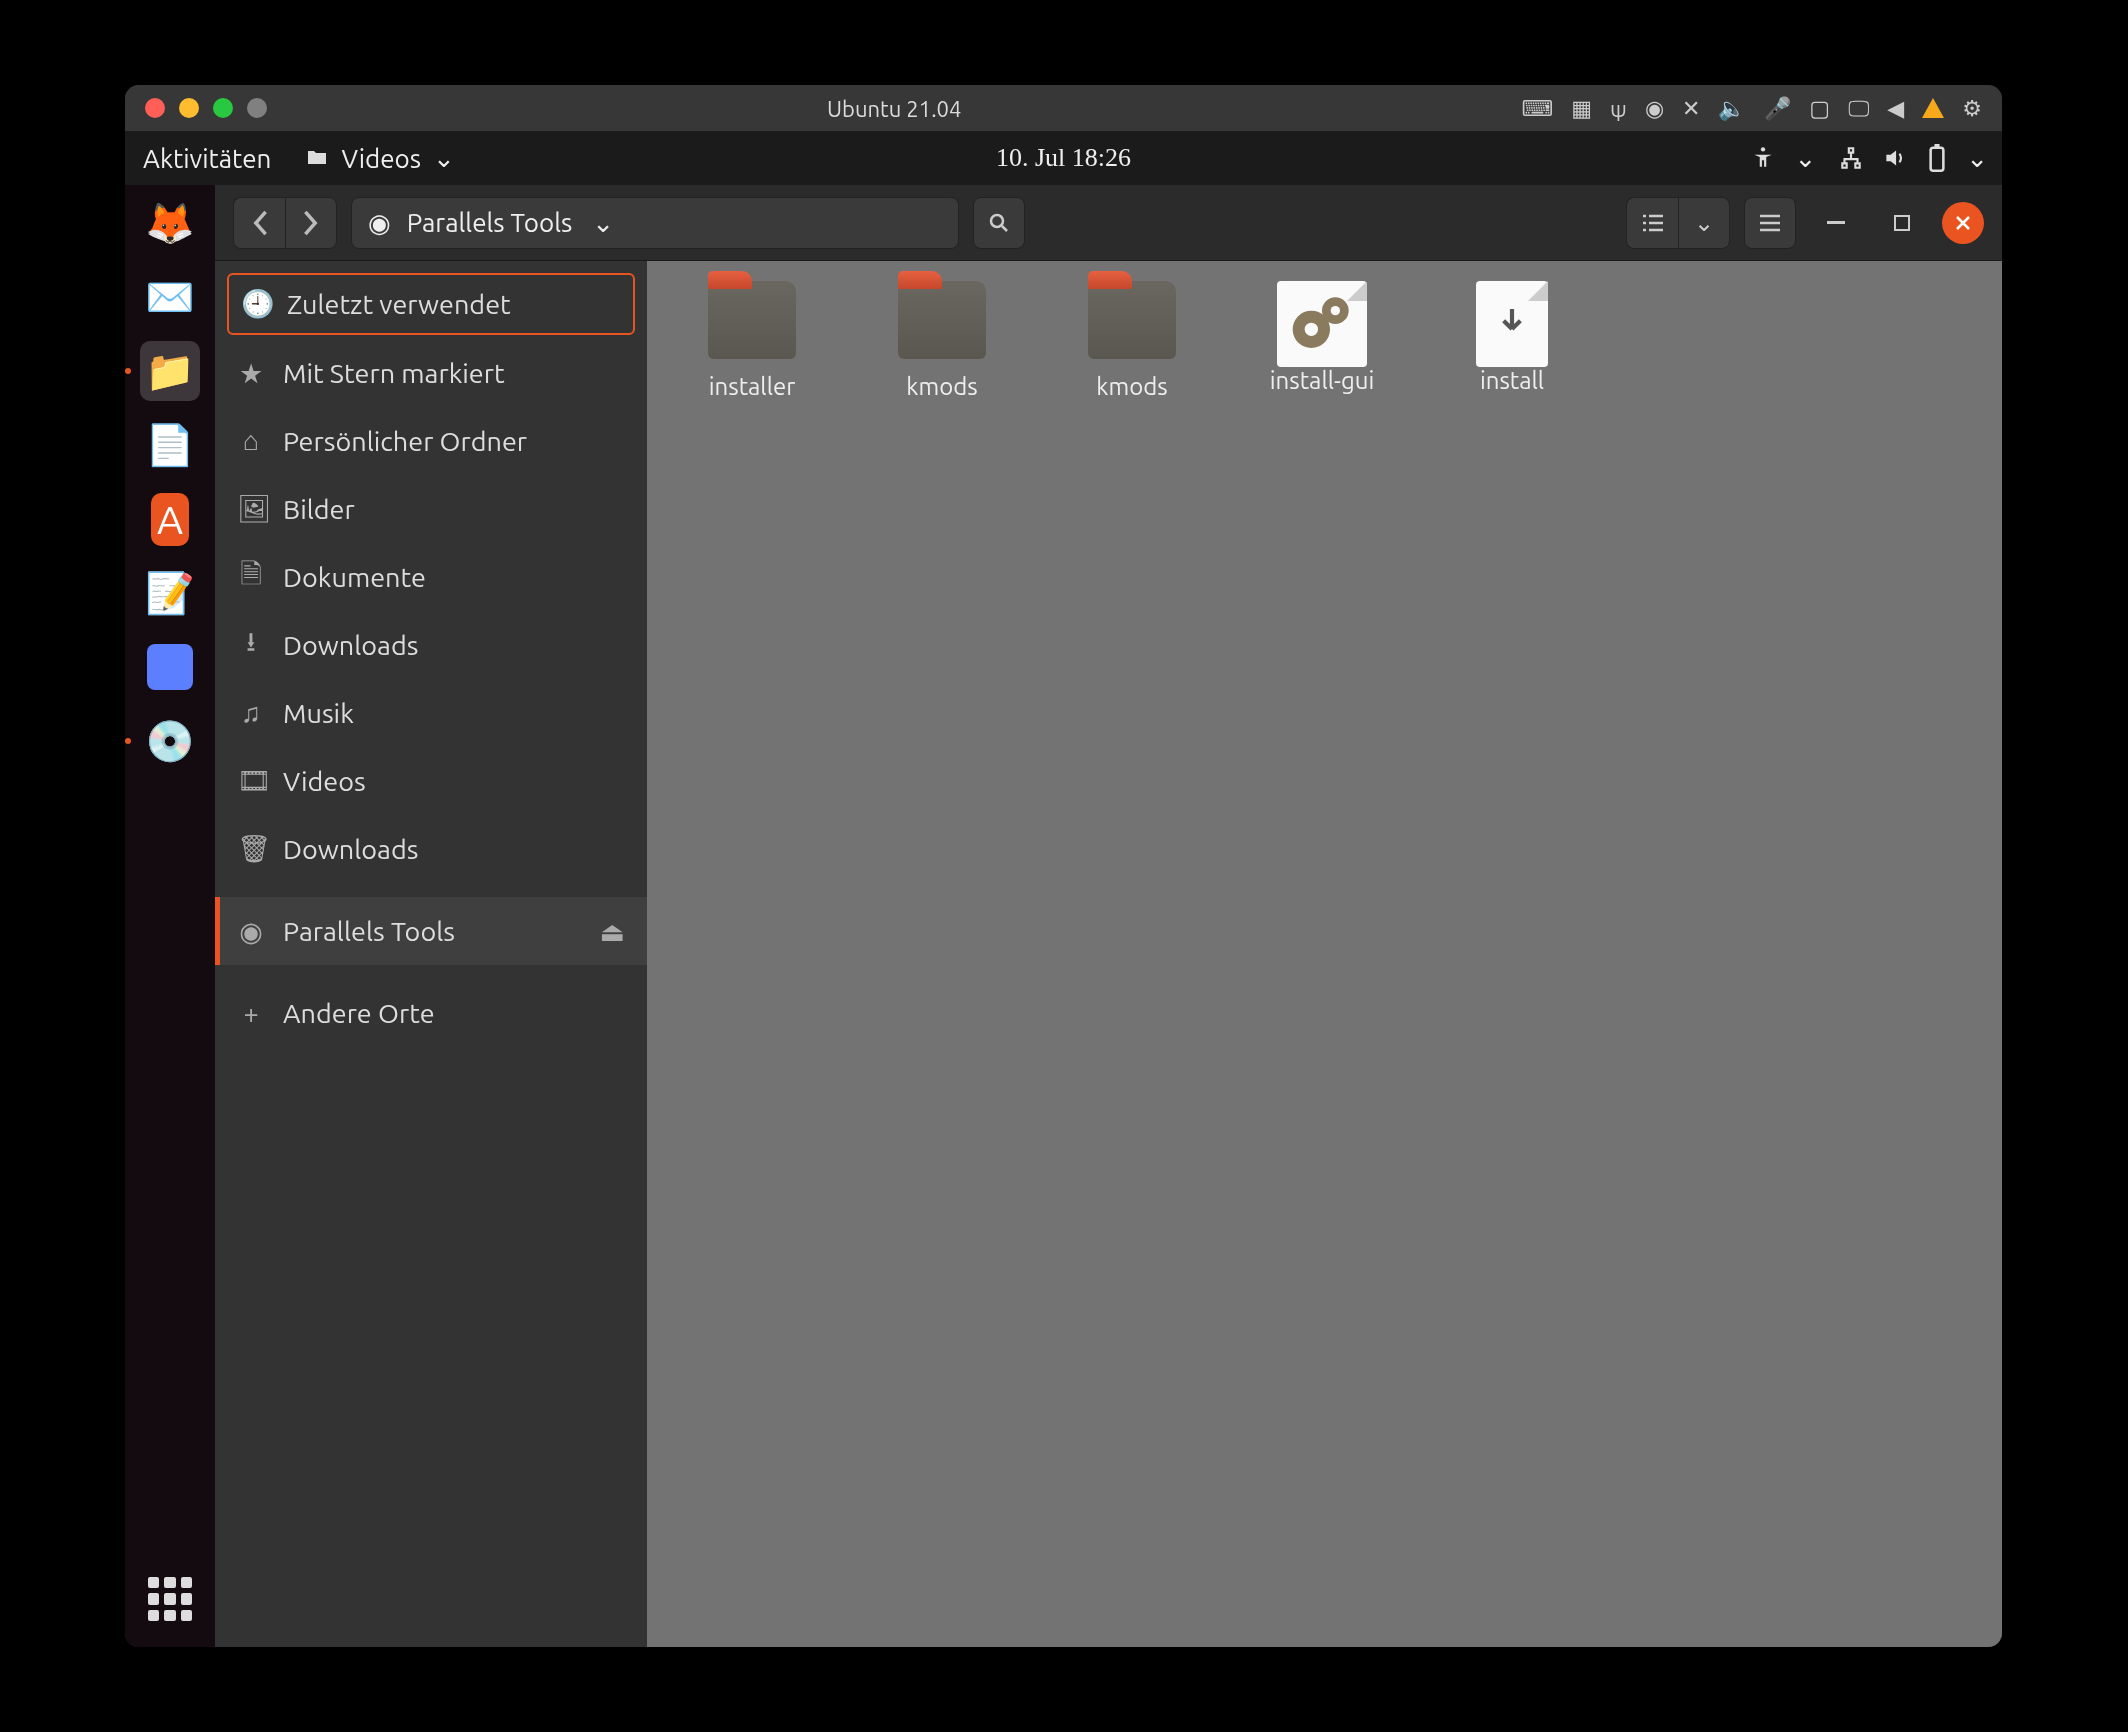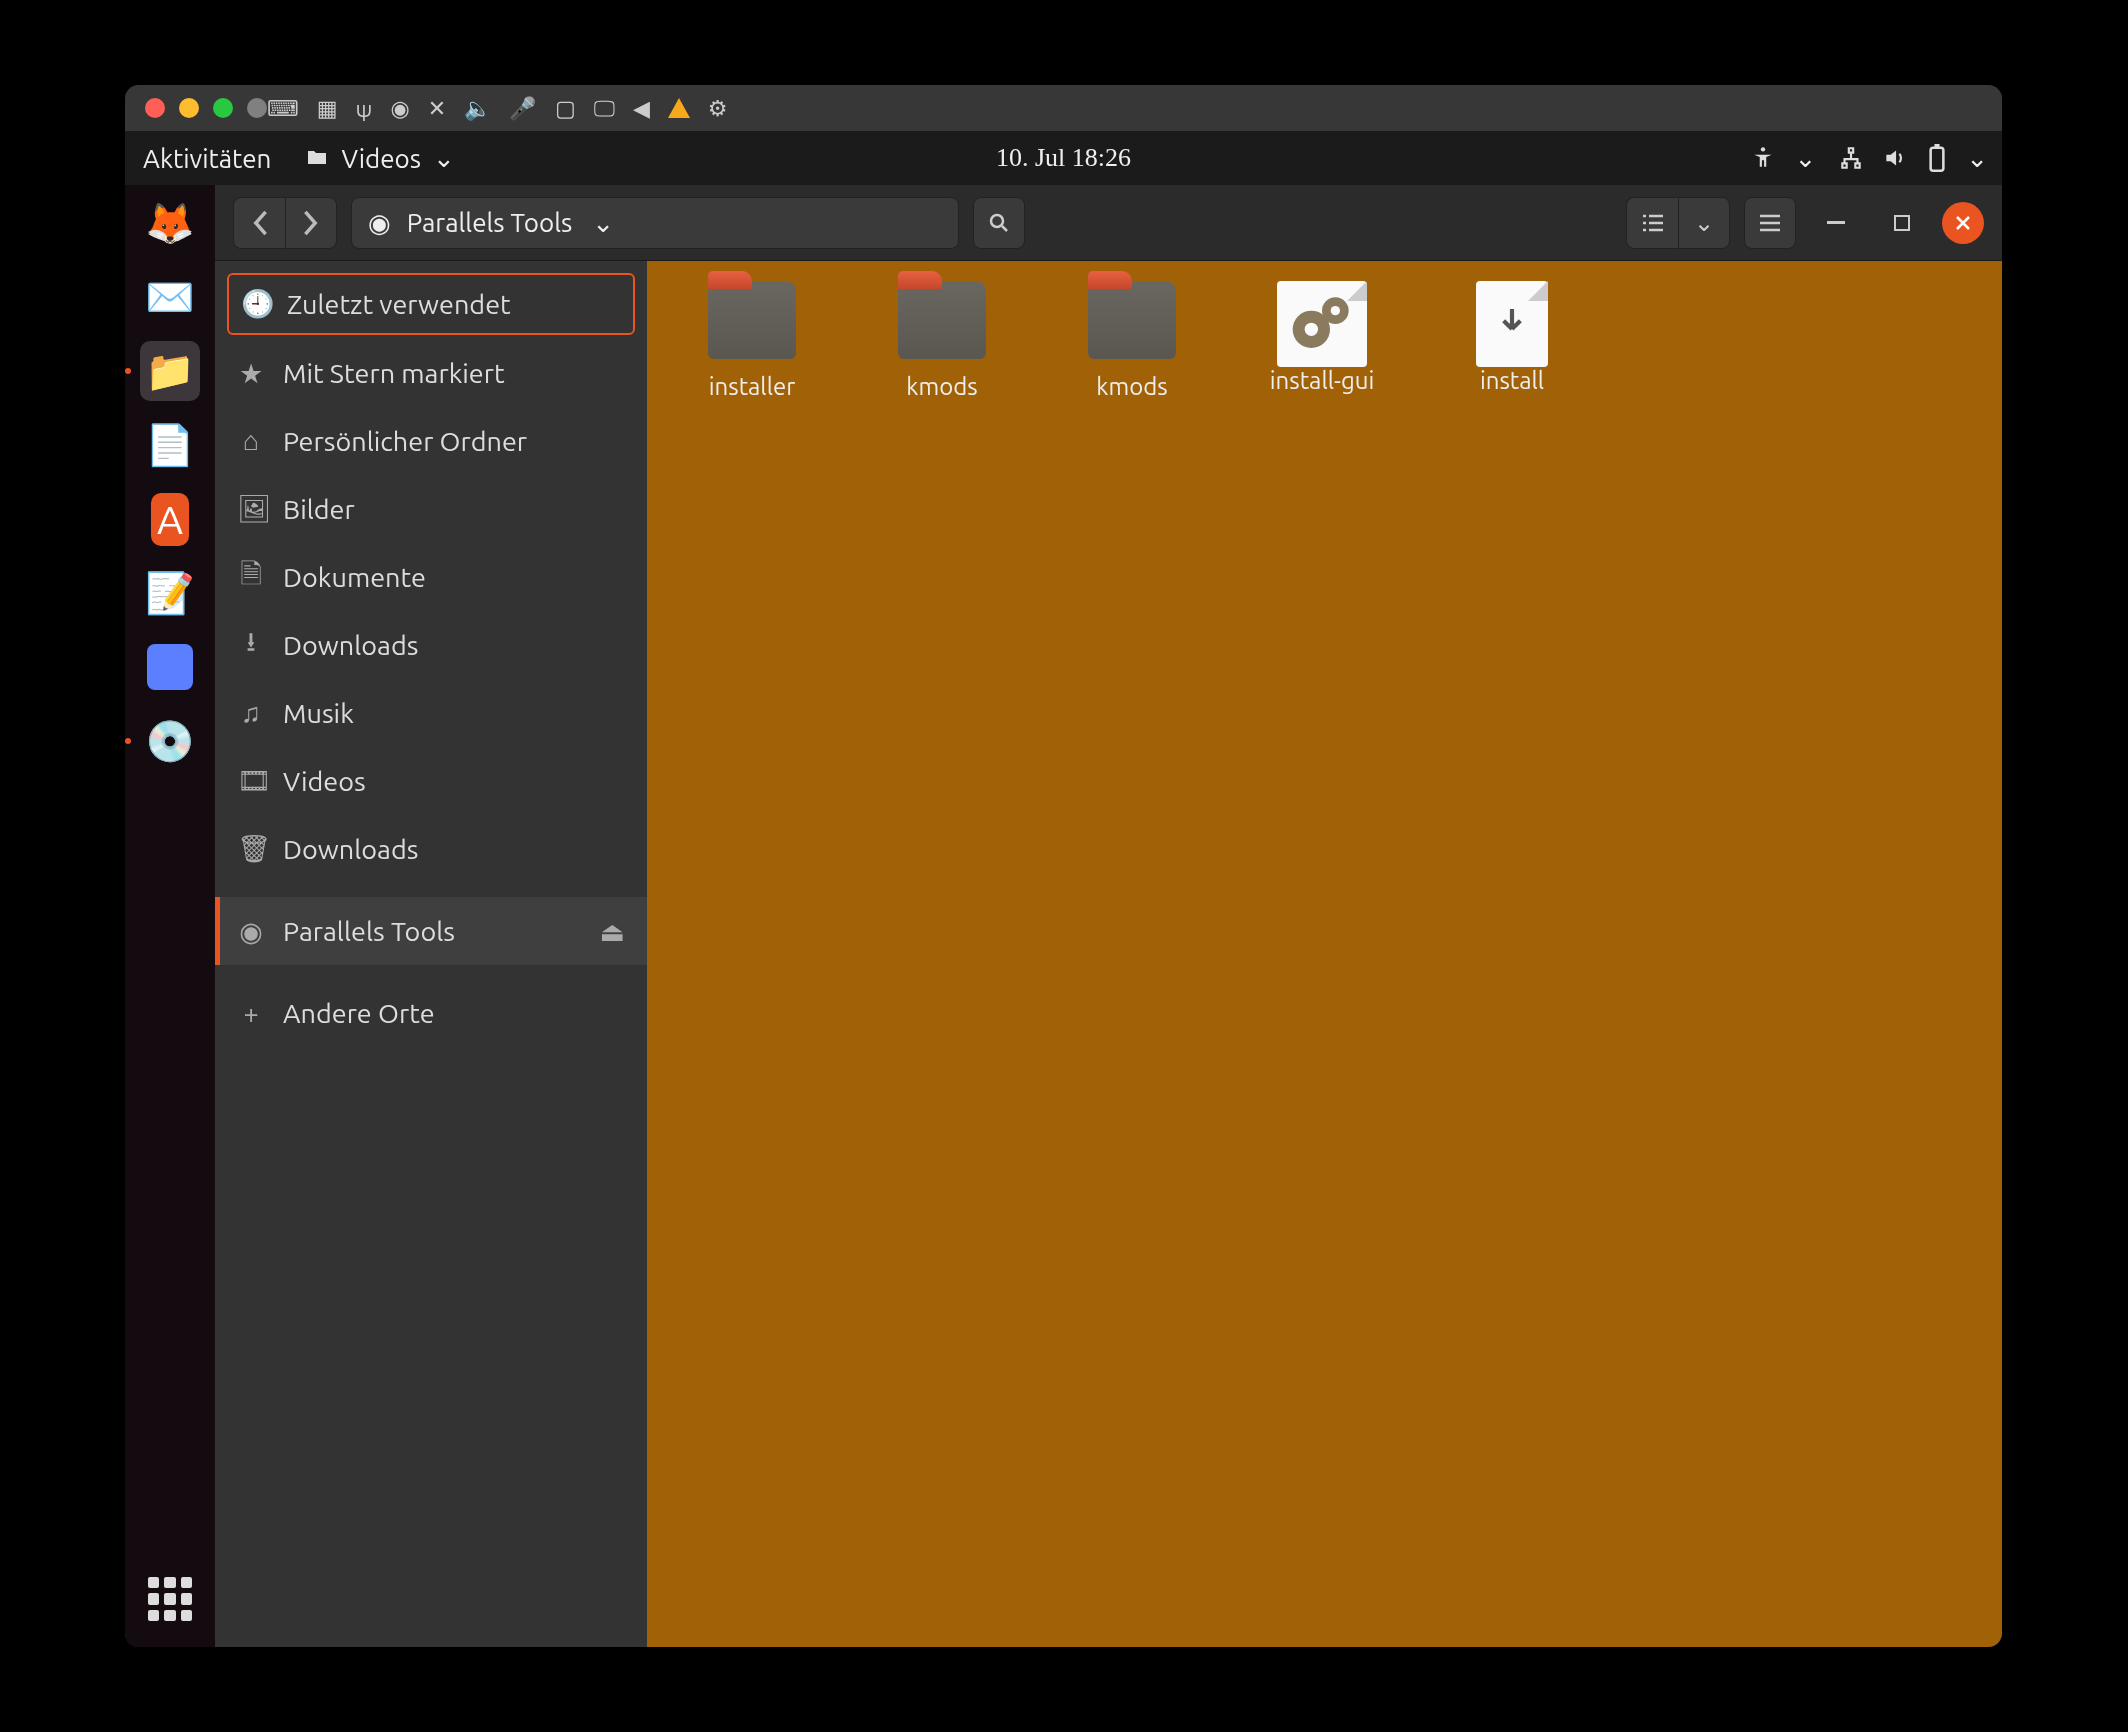--- a/index.html
+++ b/index.html
@@ -52,21 +52,21 @@
 
   .naut-body { flex: 1; display: flex; }
   .sidebar { width: 432px; background: #333; padding: 8px 0; }
   .side-item { display: flex; align-items: center; gap: 18px; padding: 0 22px; height: 68px; color: #ddd; font-size: 27px; position: relative; }
   .side-item.top-selected { border: 2px solid #e95420; margin: 4px 12px; border-radius: 6px; height: 62px; padding: 0 12px; }
   .side-item.current { background: #3f3f3f; }
   .side-item.current::before { content: ""; position: absolute; left: 0; top: 0; bottom: 0; width: 5px; background: #e95420; }
   .side-icon { width: 28px; text-align: center; color: #aaa; }
   .eject { margin-left: auto; color: #aaa; }
 
-  .files { flex: 1; background: #a16207; padding: 20px 10px; display: flex; align-content: flex-start; flex-wrap: wrap; gap: 0; }
+  .files { flex: 1; background: #737373; padding: 20px 10px; display: flex; align-content: flex-start; flex-wrap: wrap; gap: 0; }
   .file { width: 190px; display: flex; flex-direction: column; align-items: center; color: #eee; font-size: 24px; text-align: center; }
   .file-icon { width: 88px; height: 78px; margin-bottom: 14px; }
   .folder-icon { background: linear-gradient(180deg, #6a6760 0%, #5a5750 100%); border-radius: 3px 10px 6px 6px; position: relative; }
   .folder-icon::before { content: ""; position: absolute; top: -10px; left: 0; width: 44px; height: 18px; background: linear-gradient(180deg, #e76140 0%, #c5472c 100%); border-radius: 5px 10px 0 0; }
   .page-icon { width: 72px; height: 86px; background: #fafafa; border-radius: 4px; position: relative; display: flex; align-items: center; justify-content: center; }
   .page-icon::after { content: ""; position: absolute; top: 0; right: 0; width: 20px; height: 20px; background: linear-gradient(135deg, transparent 48%, #ccc 52%); }
   .gears { width: 90px; height: 86px; background: #fafafa; border-radius: 4px; position: relative; display: flex; align-items: center; justify-content: center; overflow: hidden;}
   .gears::after { content: ""; position: absolute; top: 0; right: 0; width: 20px; height: 20px; background: linear-gradient(135deg, transparent 48%, #ccc 52%); }
   .text-lines { width: 60%; height: 60%; background: repeating-linear-gradient(180deg, #888 0 3px, transparent 3px 12px); }
 </style>
@@ -75,20 +75,21 @@
 
 <div class="frame">
 
   <div class="vm-titlebar">
     <div class="traffic">
       <div class="dot-red"></div>
       <div class="dot-yellow"></div>
       <div class="dot-green"></div>
       <div class="dot-gray"></div>
     </div>
+    <div class="vm-title">Ubuntu  21.04</div>
     <div class="vm-icons">
       <span>⌨</span>
       <span>▦</span>
       <span>ψ</span>
       <span>◉</span>
       <span>✕</span>
       <span>🔈</span>
       <span>🎤</span>
       <span>▢</span>
       <span>🖵</span>

